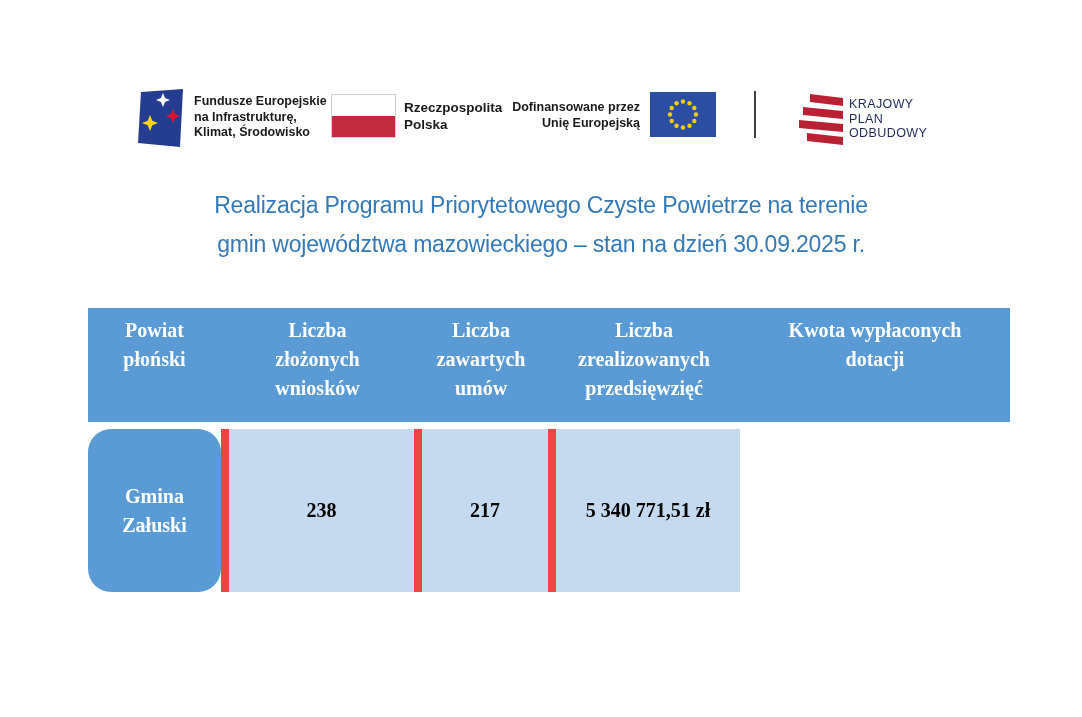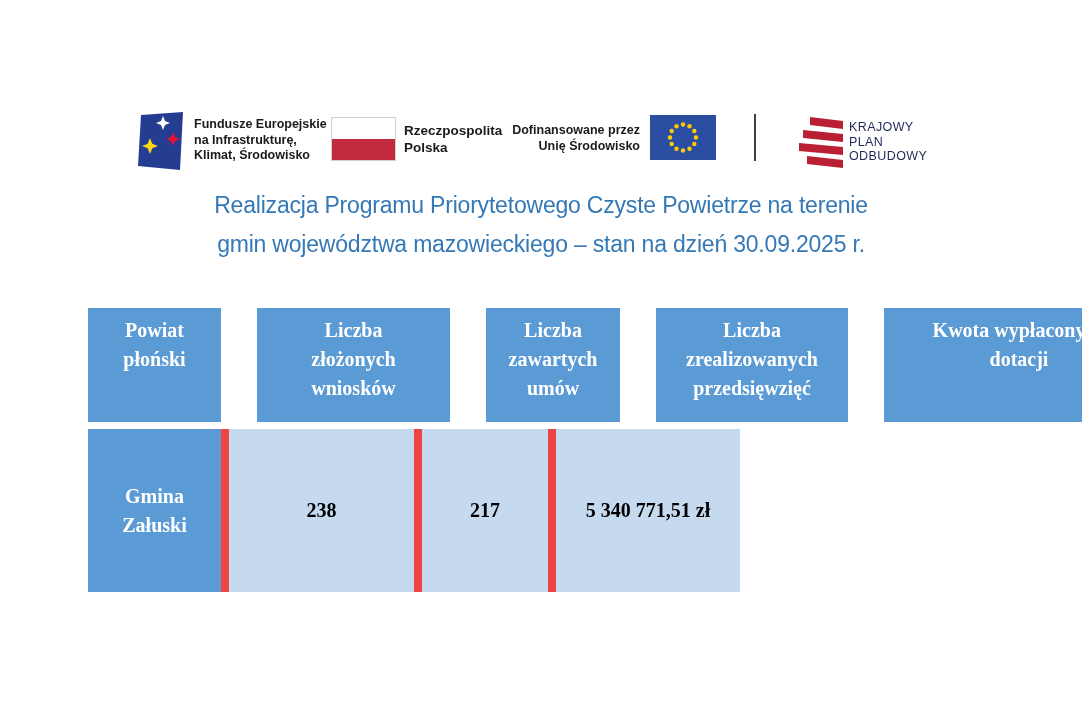--- a/index.html
+++ b/index.html
@@ -6,21 +6,21 @@
   html, body { background: #ffffff; }
   body {
     width: 1082px; height: 717px;
     position: relative;
     font-family: "Liberation Sans", sans-serif;
     overflow: hidden;
   }
   .multiline { white-space: pre-line; }
 
   
-  .logo-strip { position: absolute; left: 0; top: 0; width: 874px; height: 170px; margin-top: 23px; }
+  .logo-strip { position: absolute; left: 0; top: 0; width: 874px; height: 170px; }
 
   .fe-logo { position: absolute; left: 137px; top: 87px; width: 50px; height: 62px; }
   .fe-text {
     position: absolute; left: 194px; top: 94px;
     font-size: 12.5px; line-height: 15.5px; font-weight: 600; color: #1a1a1a;
   }
   .pl-flag { position: absolute; left: 331px; top: 94px; width: 65px; height: 44px; border: 1px solid #cfcfcf; }
   .pl-flag .white { height: 50%; background: #ffffff; }
   .pl-flag .red   { height: 50%; background: #c22a40; }
   .pl-text {
@@ -46,40 +46,41 @@
     text-align: center;
     font-weight: 400;
     font-size: 23px; line-height: 39px;
     letter-spacing: -0.2px;
     color: #3478b6;
   }
 
   
   .table { position: absolute; left: 88px; top: 308px; width: 922px; }
   .grid-row { display: grid; grid-template-columns: 133px 193px 134px 192px 270px; }
-  .thead { height: 114px; gap: 36px; }
+  .thead { height: 114px; }
   .th {
     background: #5b9bd5;
     color: #ffffff;
     font-family: "Liberation Serif", serif;
     font-weight: 700; font-size: 20px; line-height: 29px;
     text-align: center; padding-top: 8px;
   }
   .tbody { height: 163px; margin-top: 7px; }
   .td {
     background: #c5d9ef;
     display: flex; align-items: center; justify-content: center;
     font-family: "Liberation Serif", serif;
     font-weight: 700; font-size: 20px; line-height: 29px;
     color: #000000;
     border-left: 8px solid #ef4444;
   }
   .td.row-head {
     background: #5b9bd5; color: #ffffff; border-left: none;
     text-align: center;
+    border-radius: 23px;
   }
 </style>
 </head>
 <body>
 
 <div class="logo-strip">
 
   <svg class="fe-logo" viewBox="0 0 50 62">
     <polygon points="4,5 46,2 43,60 1,56" fill="#253d90"></polygon>
     <polygon points="26,6 28,11 33,13 28,15 26,20 24,15 19,13 24,11" fill="#ffffff"></polygon>
@@ -91,21 +92,21 @@
 Klimat, Środowisko</div>
 
   <div class="pl-flag">
     <div class="white"></div>
     <div class="red"></div>
   </div>
   <div class="pl-text multiline">Rzeczpospolita
 Polska</div>
 
   <div class="eu-text multiline">Dofinansowane przez
-Unię Środowisko</div>
+Unię Europejską</div>
   <svg class="eu-flag" viewBox="0 0 66 45">
     <rect x="0" y="0" width="66" height="45" fill="#2b4ea2"></rect>
     <g fill="#ffcc00">
       <circle cx="33" cy="9.5" r="2.2"></circle>
       <circle cx="39.5" cy="11.2" r="2.2"></circle>
       <circle cx="44.3" cy="16" r="2.2"></circle>
       <circle cx="46" cy="22.5" r="2.2"></circle>
       <circle cx="44.3" cy="29" r="2.2"></circle>
       <circle cx="39.5" cy="33.8" r="2.2"></circle>
       <circle cx="33" cy="35.5" r="2.2"></circle>

